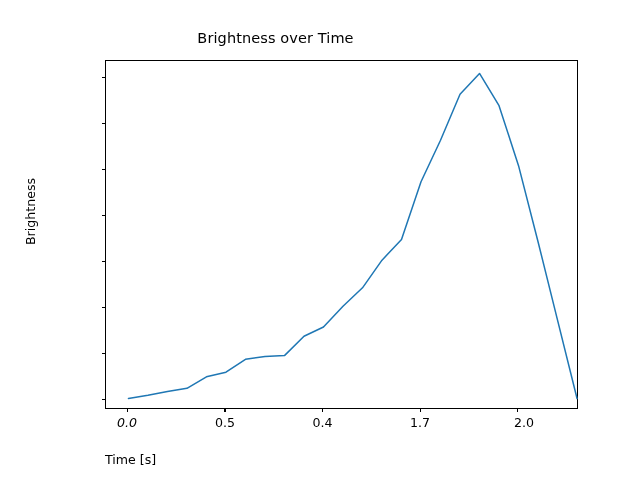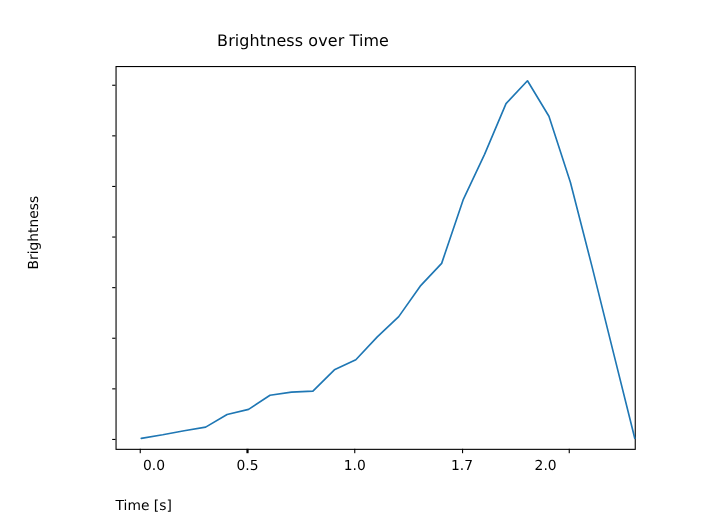--- a/index.html
+++ b/index.html
@@ -123,23 +123,23 @@
   <div id="ylabel">Brightness</div>
 
 <div class="ytick-mark" style="top: 399.279px;"></div>
     <div class="ytick-mark" style="top: 353.176px;"></div>
     <div class="ytick-mark" style="top: 307.073px;"></div>
     <div class="ytick-mark" style="top: 260.97px;"></div>
     <div class="ytick-mark" style="top: 214.867px;"></div>
     <div class="ytick-mark" style="top: 168.764px;"></div>
     <div class="ytick-mark" style="top: 122.661px;"></div>
     <div class="ytick-mark" style="top: 76.5581px;"></div>
-    <div class="xtick-label" style="left: 140px;">0.0</div>
+    <div class="xtick-label" style="left: 127px; font-style: italic;">0.0</div>
     <div class="xtick-mark" style="left: 126.931px;"></div>
     <div class="xtick-label" style="left: 224.957px;">0.5</div>
     <div class="xtick-mark" style="left: 224.457px;"></div>
-    <div class="xtick-label" style="left: 322.482px;">1.0</div>
+    <div class="xtick-label" style="left: 322.482px;">0.4</div>
     <div class="xtick-mark" style="left: 321.982px;"></div>
     <div class="xtick-label" style="left: 420.008px;">1.7</div>
     <div class="xtick-mark" style="left: 419.508px;"></div>
-    <div class="xtick-label" style="left: 496px;">2.0</div>
+    <div class="xtick-label" style="left: 524px;">2.0</div>
     <div class="xtick-mark" style="left: 517.034px;"></div>
   </div>
 
 </body></html>

